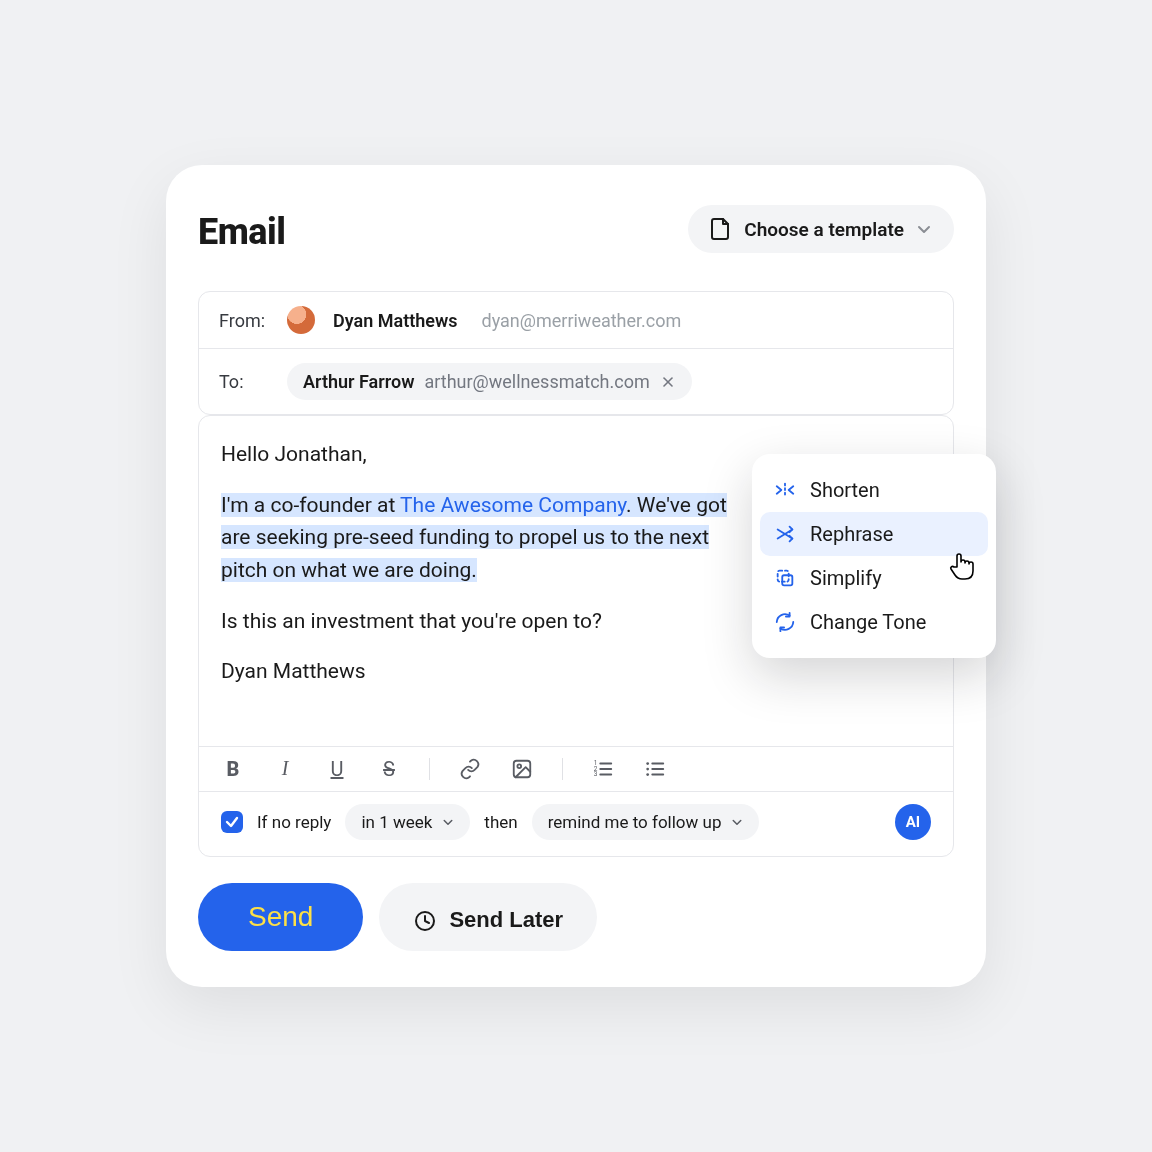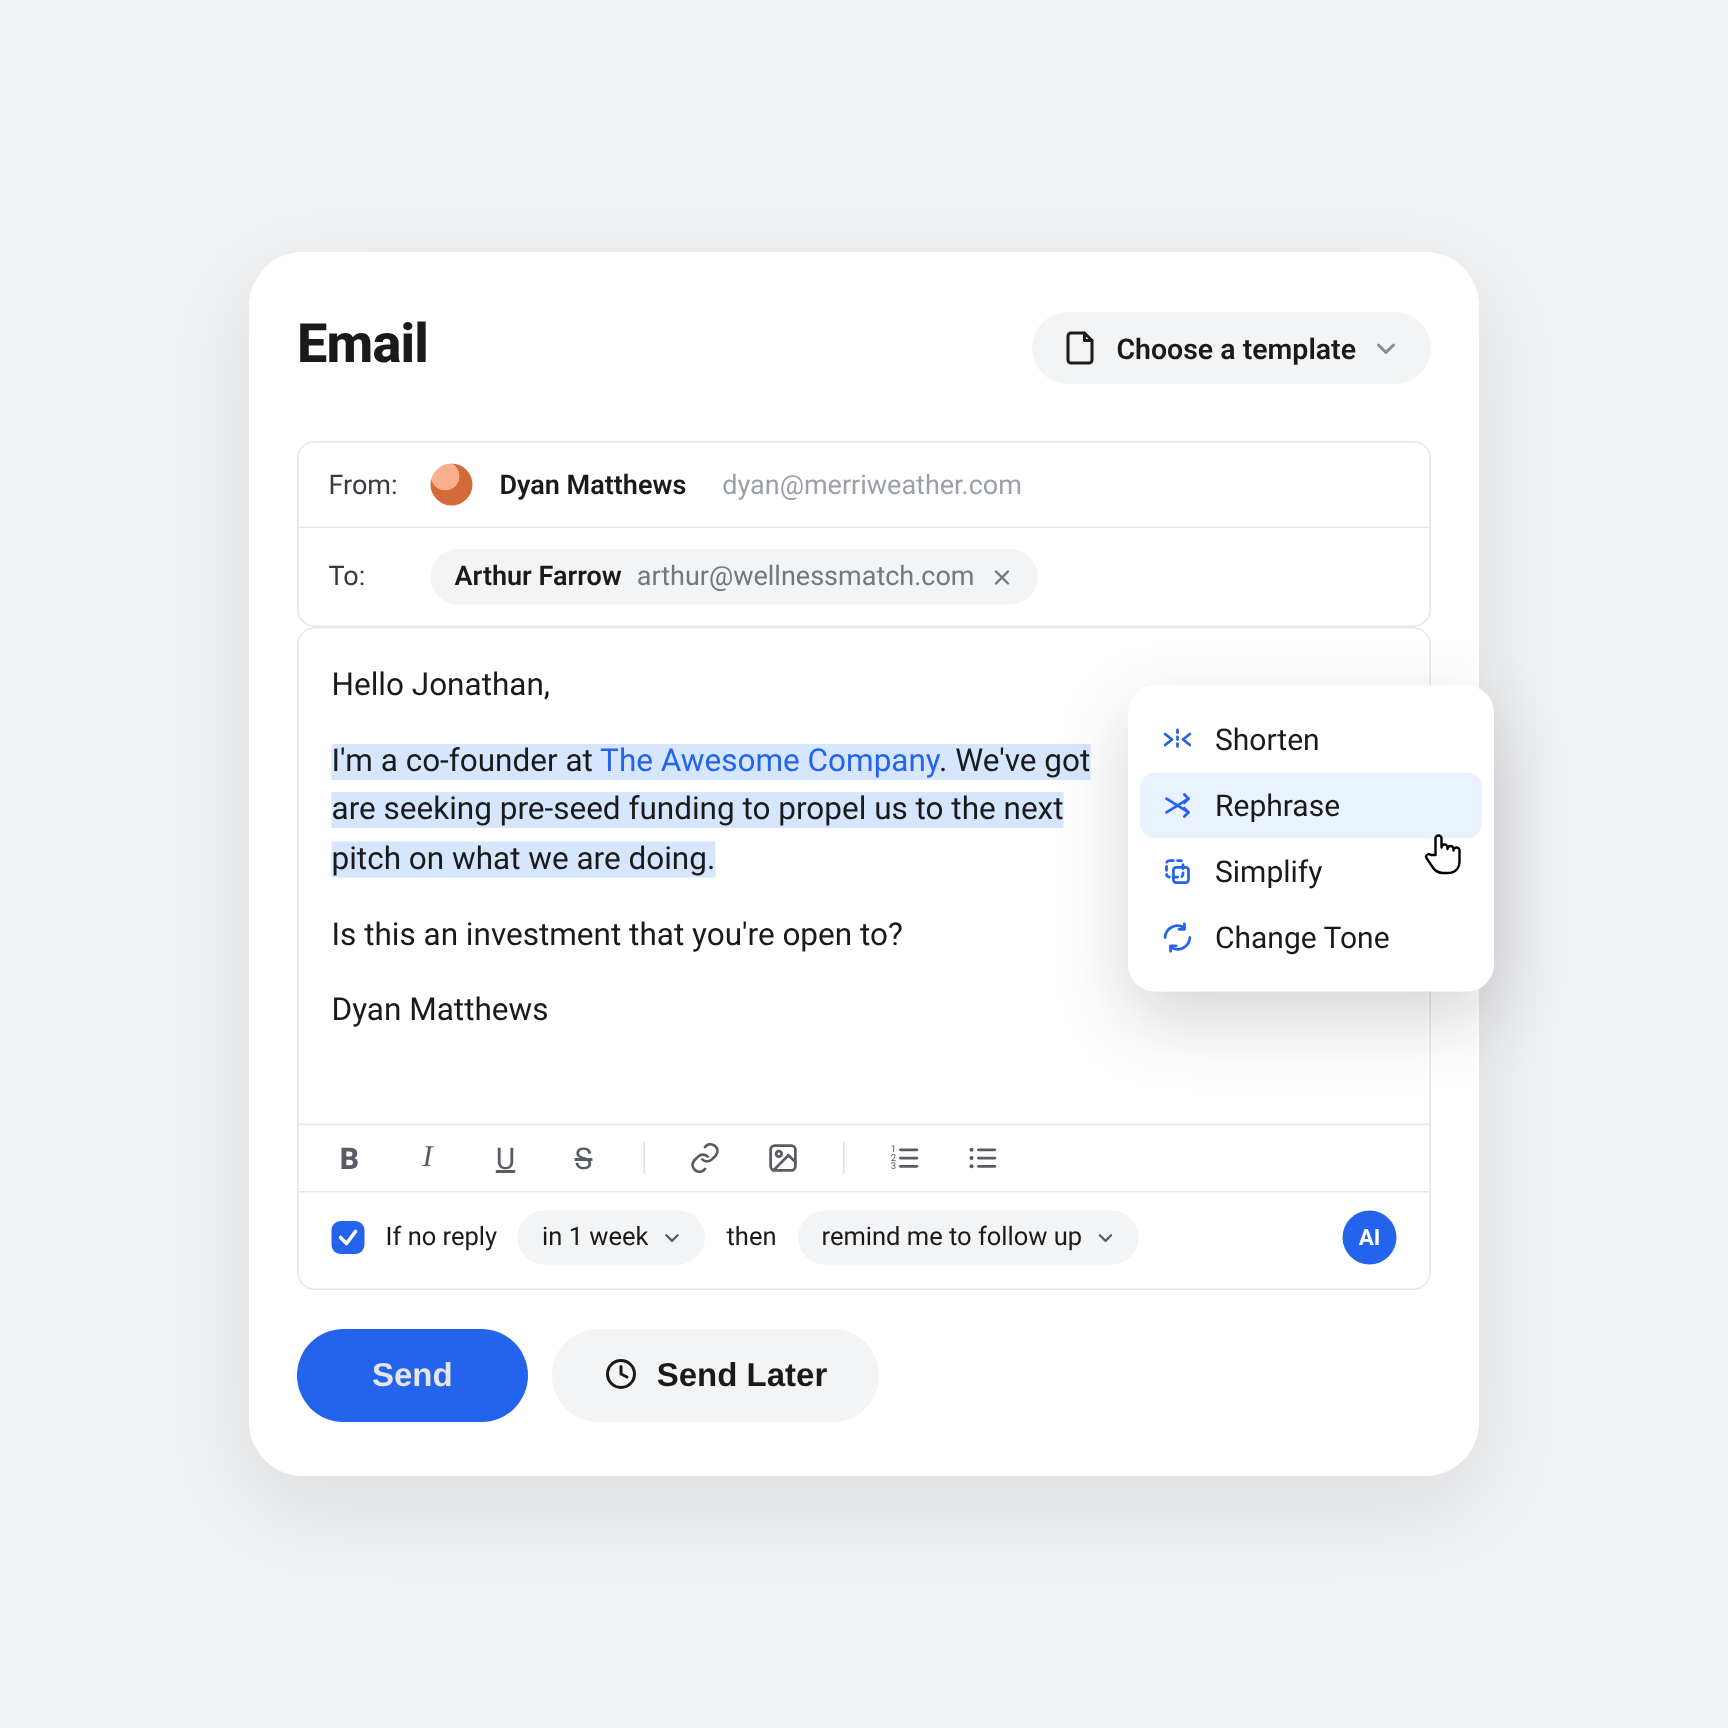--- a/index.html
+++ b/index.html
@@ -12,21 +12,21 @@
   }
   .card {
     width: 820px;
     background: #fff;
     border-radius: 36px;
     padding: 40px 32px 36px 32px;
     box-shadow: 0 20px 60px rgba(0,0,0,0.08);
     position: relative;
   }
   .card-header {
-    display: flex; align-items: flex-start; justify-content: space-between;
+    display: flex; align-items: flex-end; justify-content: space-between;
     margin-bottom: 38px;
   }
   .title { font-size: 36px; font-weight: 800; letter-spacing: -0.5px; }
   .template-btn {
     display: inline-flex; align-items: center; gap: 12px;
     background: #f3f4f6; border-radius: 999px;
     padding: 12px 22px; font-size: 19px; font-weight: 600;
     cursor: pointer;
   }
   .template-btn svg { flex-shrink: 0; }
@@ -101,27 +101,27 @@
   .ai-badge {
     margin-left: auto;
     width: 36px; height: 36px; border-radius: 50%;
     background: #2463eb; color: #fff; font-weight: 700; font-size: 15px;
     display: inline-flex; align-items: center; justify-content: center;
     cursor: pointer;
   }
 
   .actions { display: flex; gap: 16px; margin-top: 26px; }
   .btn-send {
-    background: #2463eb; color: #e5e5e5; font-weight: 700; font-size: 22px;
+    background: #2463eb; color: #fde047; font-weight: 400; font-size: 28px;
     padding: 18px 50px; border-radius: 999px; cursor: pointer; border: none;
   }
   .btn-later {
     background: #f3f4f6; color: #1a1a1a; font-weight: 700; font-size: 22px;
     padding: 18px 34px; border-radius: 999px; cursor: pointer; border: none;
-    display: inline-flex; align-items: flex-start; gap: 12px;
+    display: inline-flex; align-items: flex-end; gap: 12px;
   }
 
   
   .ai-menu {
     position: absolute;
     right: -10px; top: 289px;
     width: 244px;
     background: #fff;
     border-radius: 18px;
     box-shadow: 0 18px 50px rgba(20,20,30,0.18);

